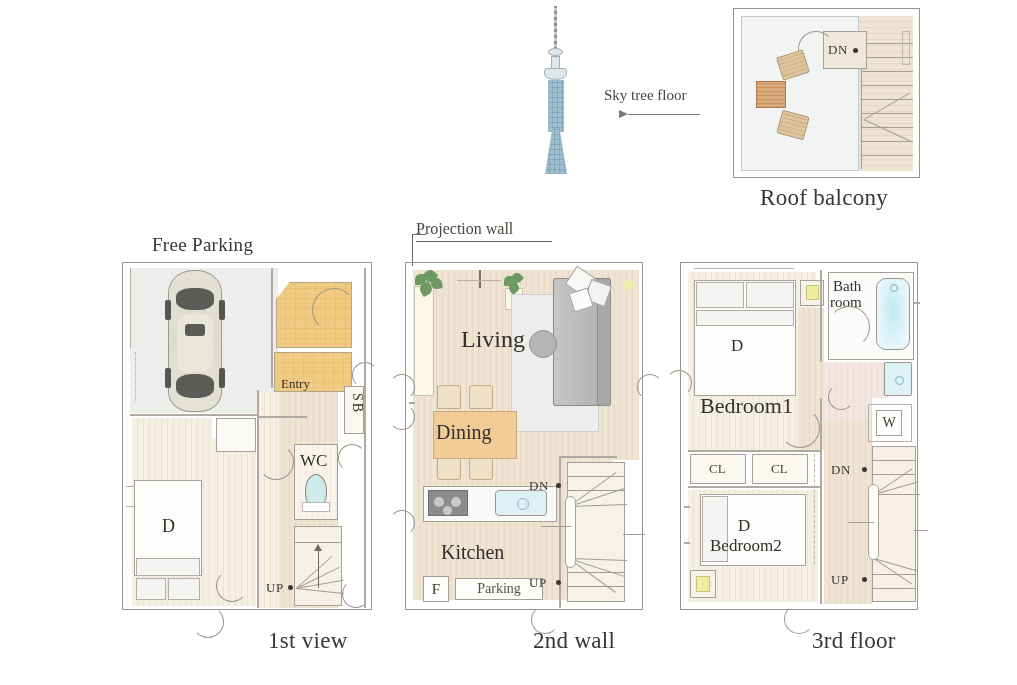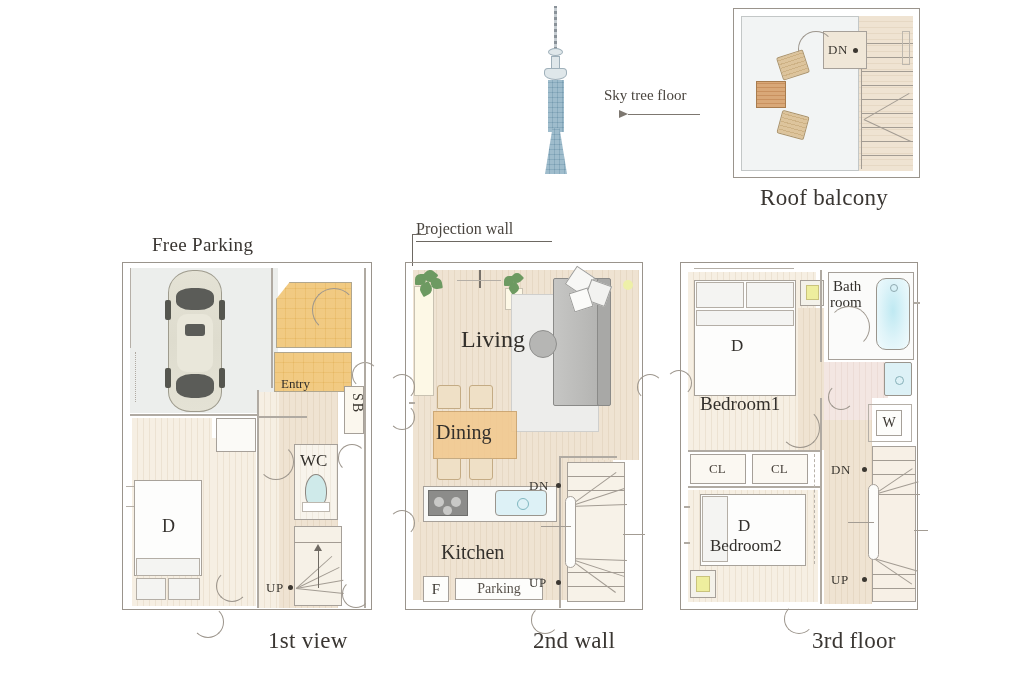--- a/index.html
+++ b/index.html
@@ -352,21 +352,21 @@
   <div class="plan" style="left:676px;top:258px;width:250px;height:356px;border:none;background:transparent;">
 
     <div class="boxsoft" style="left:4px;top:4px;width:238px;height:348px;border:1.3px solid #9a948c;"></div>
 
     <div class="woodLight" style="left:12px;top:14px;width:128px;height:178px;"></div>
     <div class="bed" style="left:18px;top:22px;width:102px;height:116px;"></div>
     <div class="pillow" style="left:20px;top:24px;width:48px;height:26px;"></div>
     <div class="pillow" style="left:70px;top:24px;width:48px;height:26px;"></div>
     <div class="pillow" style="left:20px;top:52px;width:98px;height:16px;"></div>
     <div class="lbl room" style="left:55px;top:78px;font-size:17px;">D</div>
-    <div class="lbl room" style="left:24px;top:135px;font-size:19px;">Bedroom1</div>
+    <div class="lbl room" style="left:24px;top:135px;font-size:22px;">Bedroom1</div>
 
     <div class="boxline" style="left:124px;top:22px;width:24px;height:26px;background:#f4f2ea;"></div>
     <div style="position:absolute;left:130px;top:27px;width:13px;height:15px;background:#eeee9e;border:1px solid #c9c37d;box-sizing:border-box;"></div>
     <div class="wood" style="left:122px;top:50px;width:26px;height:142px;"></div>
 
     <div class="boxline" style="left:152px;top:14px;width:86px;height:88px;background:#fbfbfa;"></div>
     <div class="lbl room" style="left:157px;top:20px;font-size:15px;">Bath</div>
     <div class="lbl room" style="left:154px;top:36px;font-size:15px;">room</div>
     <div class="tub" style="left:200px;top:20px;width:34px;height:72px;"></div>
     <div style="position:absolute;left:214px;top:26px;width:6px;height:6px;border-radius:50%;border:1px solid #8fa9b0;"></div>

